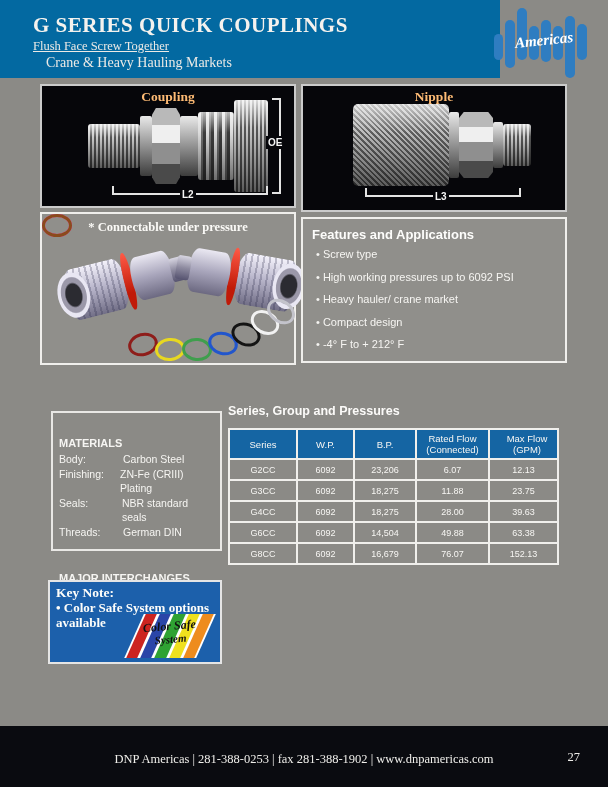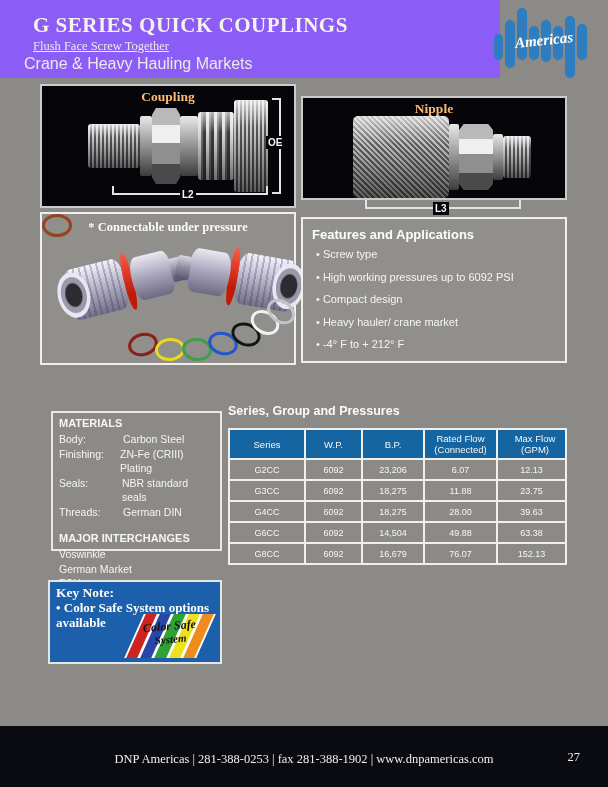--- a/index.html
+++ b/index.html
@@ -1,40 +1,40 @@
 <!DOCTYPE html>
 <html><head>
 <meta charset="utf-8">
 <style>
   * { margin:0; padding:0; box-sizing:border-box; }
   body { background:#555; font-family:"Liberation Sans", sans-serif; }
   .page { position:relative; width:608px; height:787px; background:#8b8a86; overflow:hidden; margin:0 auto; }
 
   
-  .header { position:absolute; left:0; top:0; width:500px; height:78px; background:#8b5cf6; }
+  .header { position:absolute; left:0; top:0; width:500px; height:78px; background:#0369a1; }
   .header-title { position:absolute; left:33px; top:13px; color:#f4f2ee; font-family:"Liberation Serif", serif; font-weight:bold; font-size:21px; letter-spacing:.5px; }
   .header-sub1 { position:absolute; left:33px; top:39px; color:#eceae6; font-family:"Liberation Serif", serif; font-size:12.5px;text-decoration:underline; }
-  .header-sub2 { position:absolute; left:24px; top:55px; color:#eceae6; font-family:Liberation Sans, sans-serif; font-size:16px; }
+  .header-sub2 { position:absolute; left:46px; top:55px; color:#eceae6; font-family:Liberation Serif, serif; font-size:14px; }
   .logo { position:absolute; left:492px; top:4px; width:100px; height:74px; }
   .logo .bar { position:absolute; width:10px; background:#2f7dc1; border-radius:6px; }
   .logo .b1 { left:2px;  top:30px; width:9px; height:26px; }
   .logo .b2 { left:13px; top:16px; height:48px; }
   .logo .b3 { left:25px; top:4px;  height:52px; }
   .logo .b4 { left:37px; top:22px; height:34px; }
   .logo .b5 { left:49px; top:16px; height:42px; }
   .logo .b6 { left:61px; top:22px; height:34px; }
   .logo .b7 { left:73px; top:12px; height:62px; }
   .logo .b8 { left:85px; top:20px; height:36px; }
   .logo-script { position:absolute; left:6px; top:28px; width:92px; text-align:center; color:#fff;
     font-family:"Liberation Serif", serif; font-style:italic; font-weight:bold; font-size:15px; transform:rotate(-6deg); }
 
   
   .panel-black { position:absolute; background:#06060a; border:2px solid #cbcbcb; }
   .panel-coupling { left:40px; top:84px; width:256px; height:124px; }
-  .panel-nipple   { left:301px; top:96px; width:266px; height:104px; }
+  .panel-nipple   { left:301px; top:84px; width:266px; height:128px; }
   .panel-title { position:absolute; left:0; top:3px; width:100%; text-align:center; color:#fdba74;
     font-family:"Liberation Serif", serif; font-weight:bold; font-size:13.5px; }
 
   .metal-thread { position:absolute; border-radius:3px;
     background: linear-gradient(to bottom, rgba(255,255,255,.8), rgba(255,255,255,.05) 30%, rgba(0,0,0,.55)),
                 repeating-linear-gradient(90deg, #c9c9c9 0 2px, #4e4e4e 2px 4px); }
   .metal-plain { position:absolute; border-radius:2px;
     background: linear-gradient(to bottom, #e9e9e9, #9b9b9b 45%, #3c3c3c); }
   .metal-hex { position:absolute;
     clip-path: polygon(0 9%, 14% 0, 86% 0, 100% 9%, 100% 91%, 86% 100%, 14% 100%, 0 91%);
@@ -84,34 +84,34 @@
   .ring:nth-of-type(8)  { left:189px; top:109px; transform:rotate(22deg); }
   .ring:nth-of-type(9)  { left:208px; top:97px;  transform:rotate(30deg); }
   .ring:nth-of-type(10) { left:224px; top:86px;  transform:rotate(35deg); }
 
   .features-title { color:#fdfdfb; font-weight:bold; font-size:13px; margin:8px 0 6px 9px; }
   .feature-item { color:#f6f5f2; font-size:11px; margin:0 0 10.5px 13px; }
   .feature-item::before { content:"• "; }
 
   
   .materials-box { position:absolute; left:51px; top:411px; width:171px; height:140px; border:2px solid #e9e8e5; padding:4px 6px; color:#f6f5f2; font-size:10.5px; }
-  .materials-box .sec-title { font-weight:bold; font-size:11px; margin-bottom:3px; }
+  .materials-box .sec-title { font-weight:bold; font-size:11px; margin-bottom:3px;margin-top:20px; }
   .mat-row { display:flex; line-height:14.5px; }
   .mat-row .lbl { width:64px; }
   .mat-spacer { height:13px; }
   .int-item { line-height:14.5px; }
 
   
   .table-title { position:absolute; left:228px; top:404px; color:#fcfbf9; font-weight:bold; font-size:12.5px; }
   .ptable-wrap { position:absolute; left:228px; top:428px; }
   table.ptable { border-collapse:collapse; }
   table.ptable th, table.ptable td { border:2px solid #f0efec; color:#f7f6f3; text-align:center; }
   table.ptable th { background:#1565a3; font-weight:normal; font-size:9.5px; white-space:pre-line; height:30px; }
   table.ptable td { font-size:9px; height:21px; }
-  .c0 { width:76px; } .c1 { width:57px; } .c2 { width:62px; } .c3 { width:73px; } .c4 { width:69px;padding-left:7px; }
+  .c0 { width:68px; } .c1 { width:57px; } .c2 { width:62px; } .c3 { width:73px; } .c4 { width:69px;padding-left:7px; }
 
   
   .keynote { position:absolute; left:48px; top:580px; width:174px; height:84px; background:#1c60ab; border:2px solid #e5e5e5; padding:3px 6px; }
   .keynote-title { color:#fdfdfa; font-family:"Liberation Serif", serif; font-weight:bold; font-size:13.5px; }
   .keynote-text { color:#fdfdfa; font-family:"Liberation Serif", serif; font-weight:bold; font-size:13px; line-height:1.12; }
   .cs-logo { position:absolute; right:8px; bottom:2px; width:84px; height:48px; }
   .cs-stripes { position:absolute; left:6px; top:2px; width:72px; height:44px; background:#fff; transform:skewX(-24deg); display:flex; gap:3px; padding:0 2px; }
   .cs-stripes .stripe { flex:1; }
   .cs-text { position:absolute; left:0; top:8px; width:100%; text-align:center; transform:rotate(-5deg);
     font-family:"Liberation Serif", serif; font-style:italic; font-weight:bold; color:#111; }
@@ -200,22 +200,22 @@
     <div class="ring" style="border-color: rgb(195, 195, 203);"></div>
     <div class="ring" style="border-color: rgb(217, 122, 32);"></div>
     <div class="ring" style="border-color: rgb(217, 64, 217);"></div>
     <div class="ring" style="border-color: rgb(138, 75, 28);"></div>
   </div>
 
   <div class="panel-gray panel-features">
     <div class="features-title">Features and Applications</div>
     <div class="feature-item">Screw type</div>
     <div class="feature-item">High working pressures up to 6092 PSI</div>
+    <div class="feature-item">Heavy hauler/ crane market</div>
     <div class="feature-item">Compact design</div>
-    <div class="feature-item">Heavy hauler/ crane market</div>
     <div class="feature-item">-4° F to + 212° F</div>
   </div>
 
   <div class="materials-box">
     <div class="sec-title">MATERIALS</div>
     <div class="mat-row">
       <span class="lbl">Body:</span>
       <span>Carbon Steel</span>
     </div>
     <div class="mat-row">

